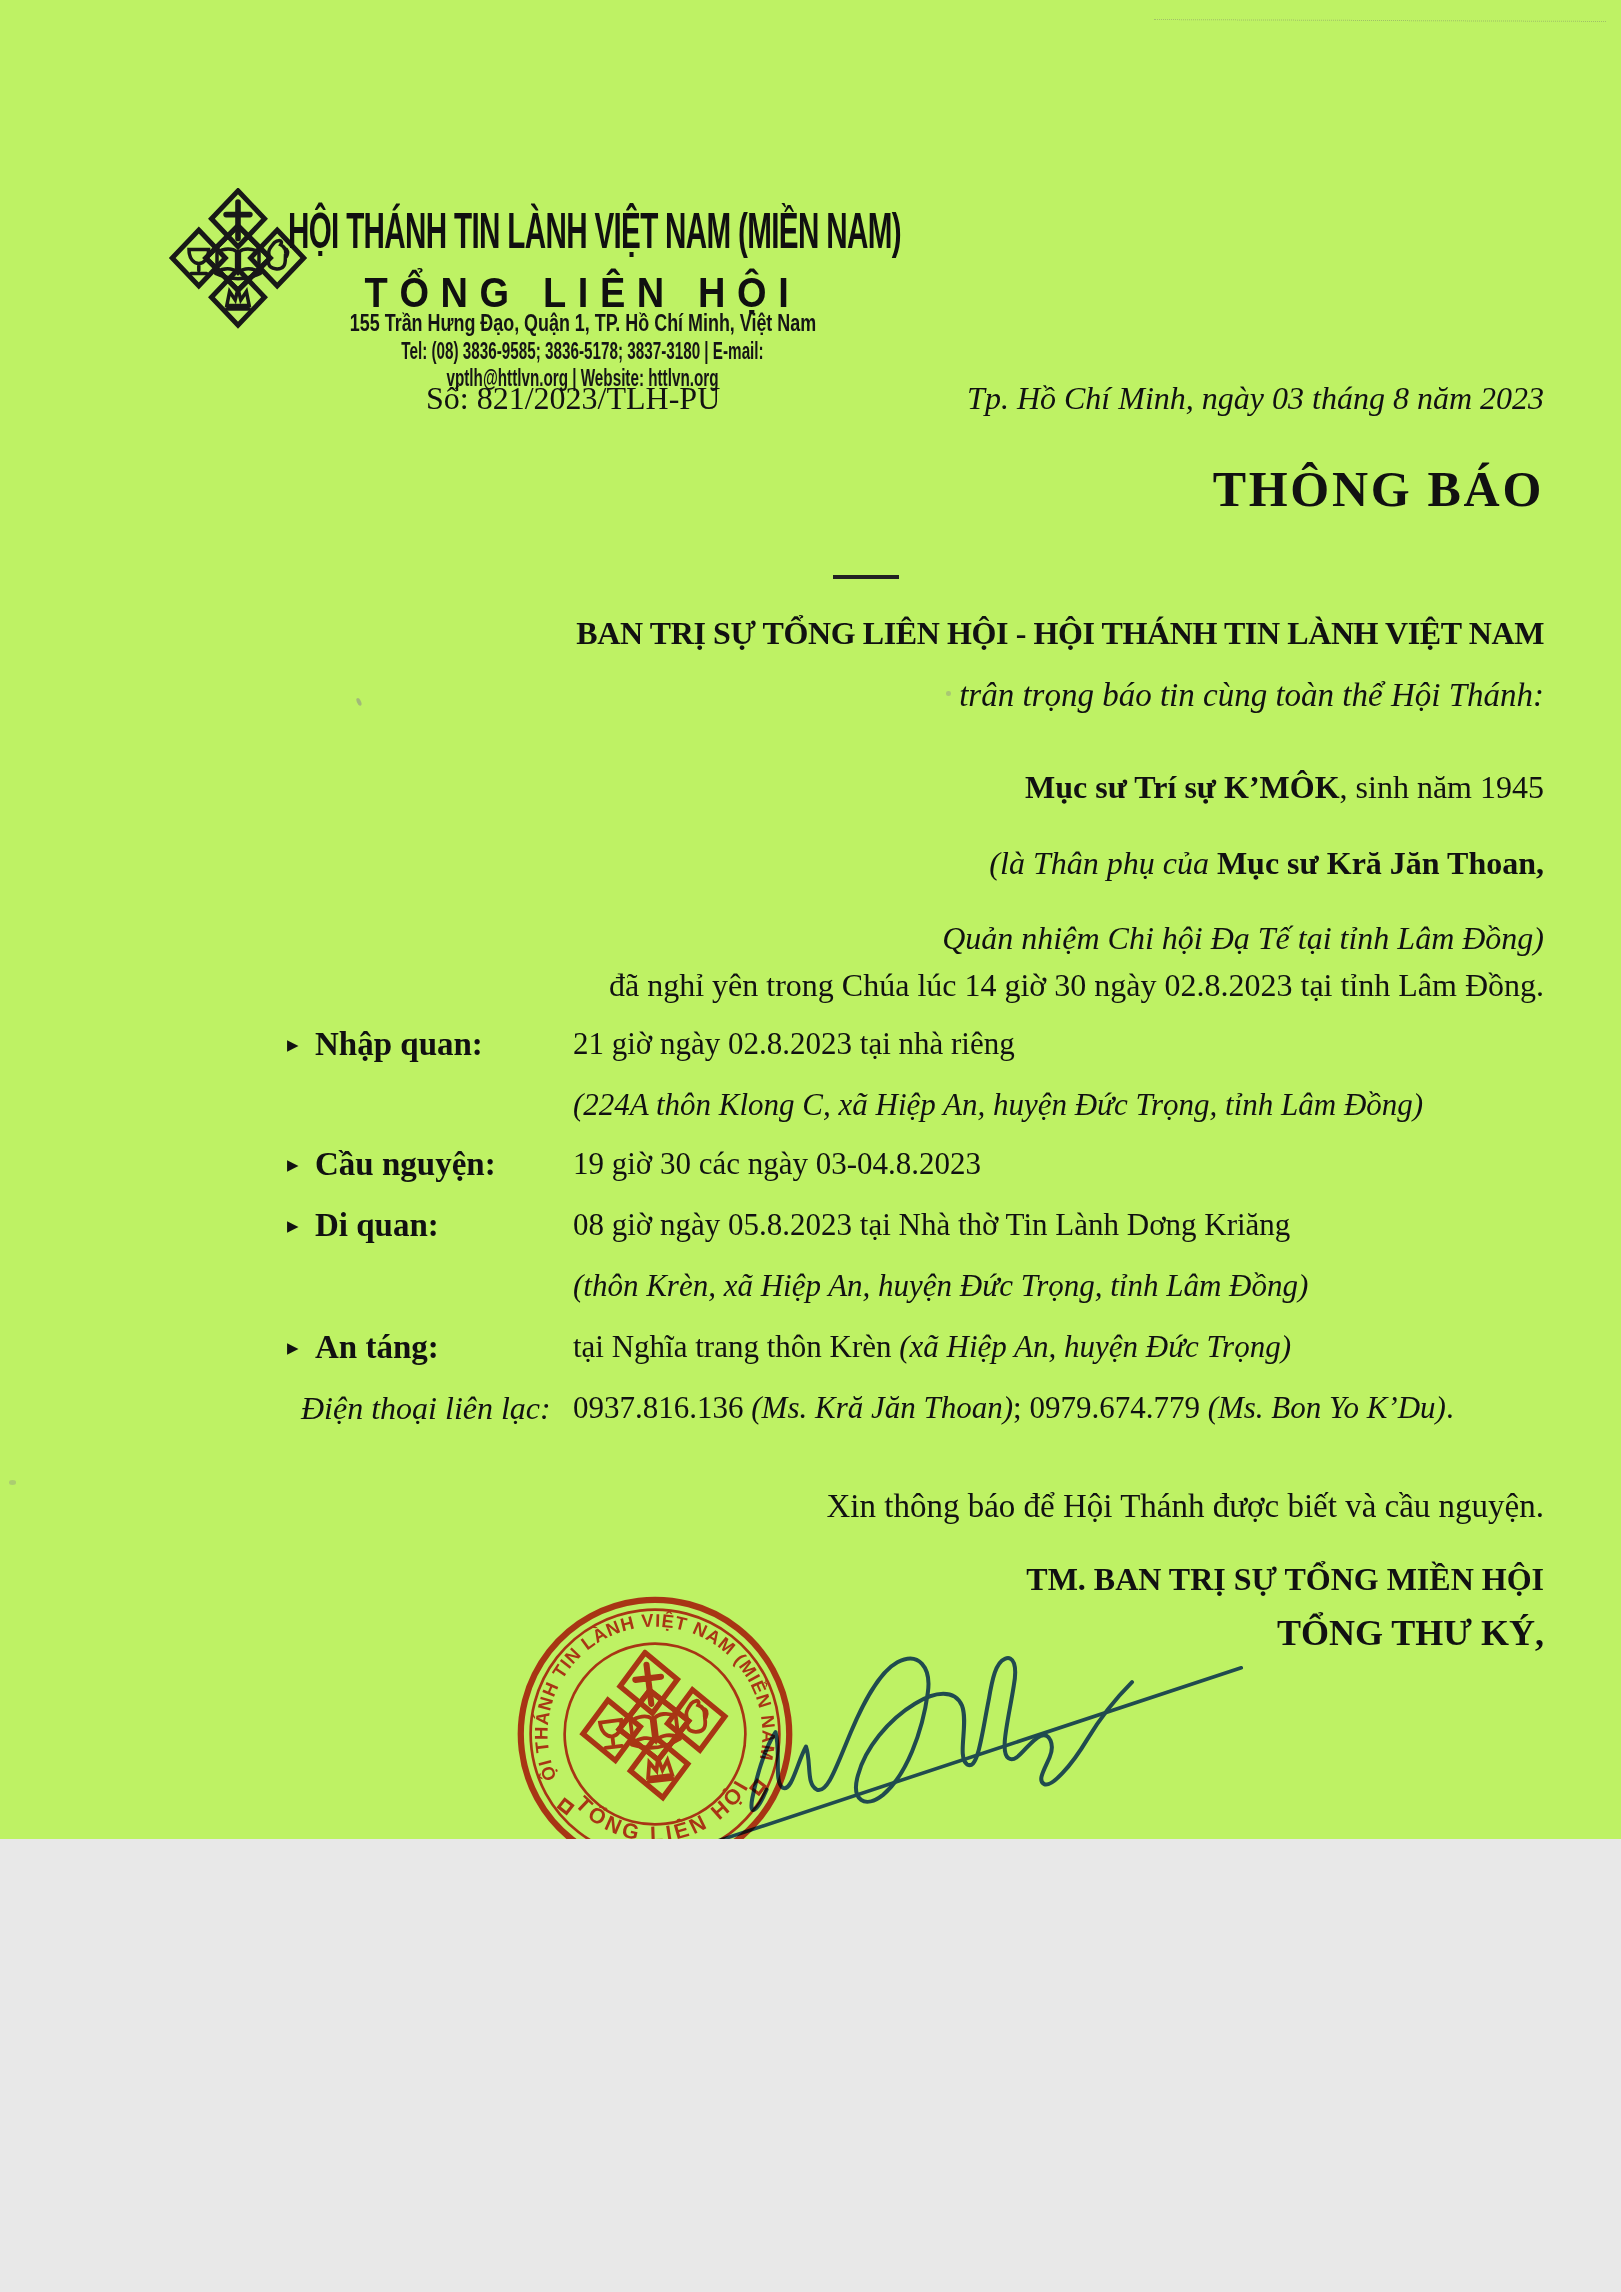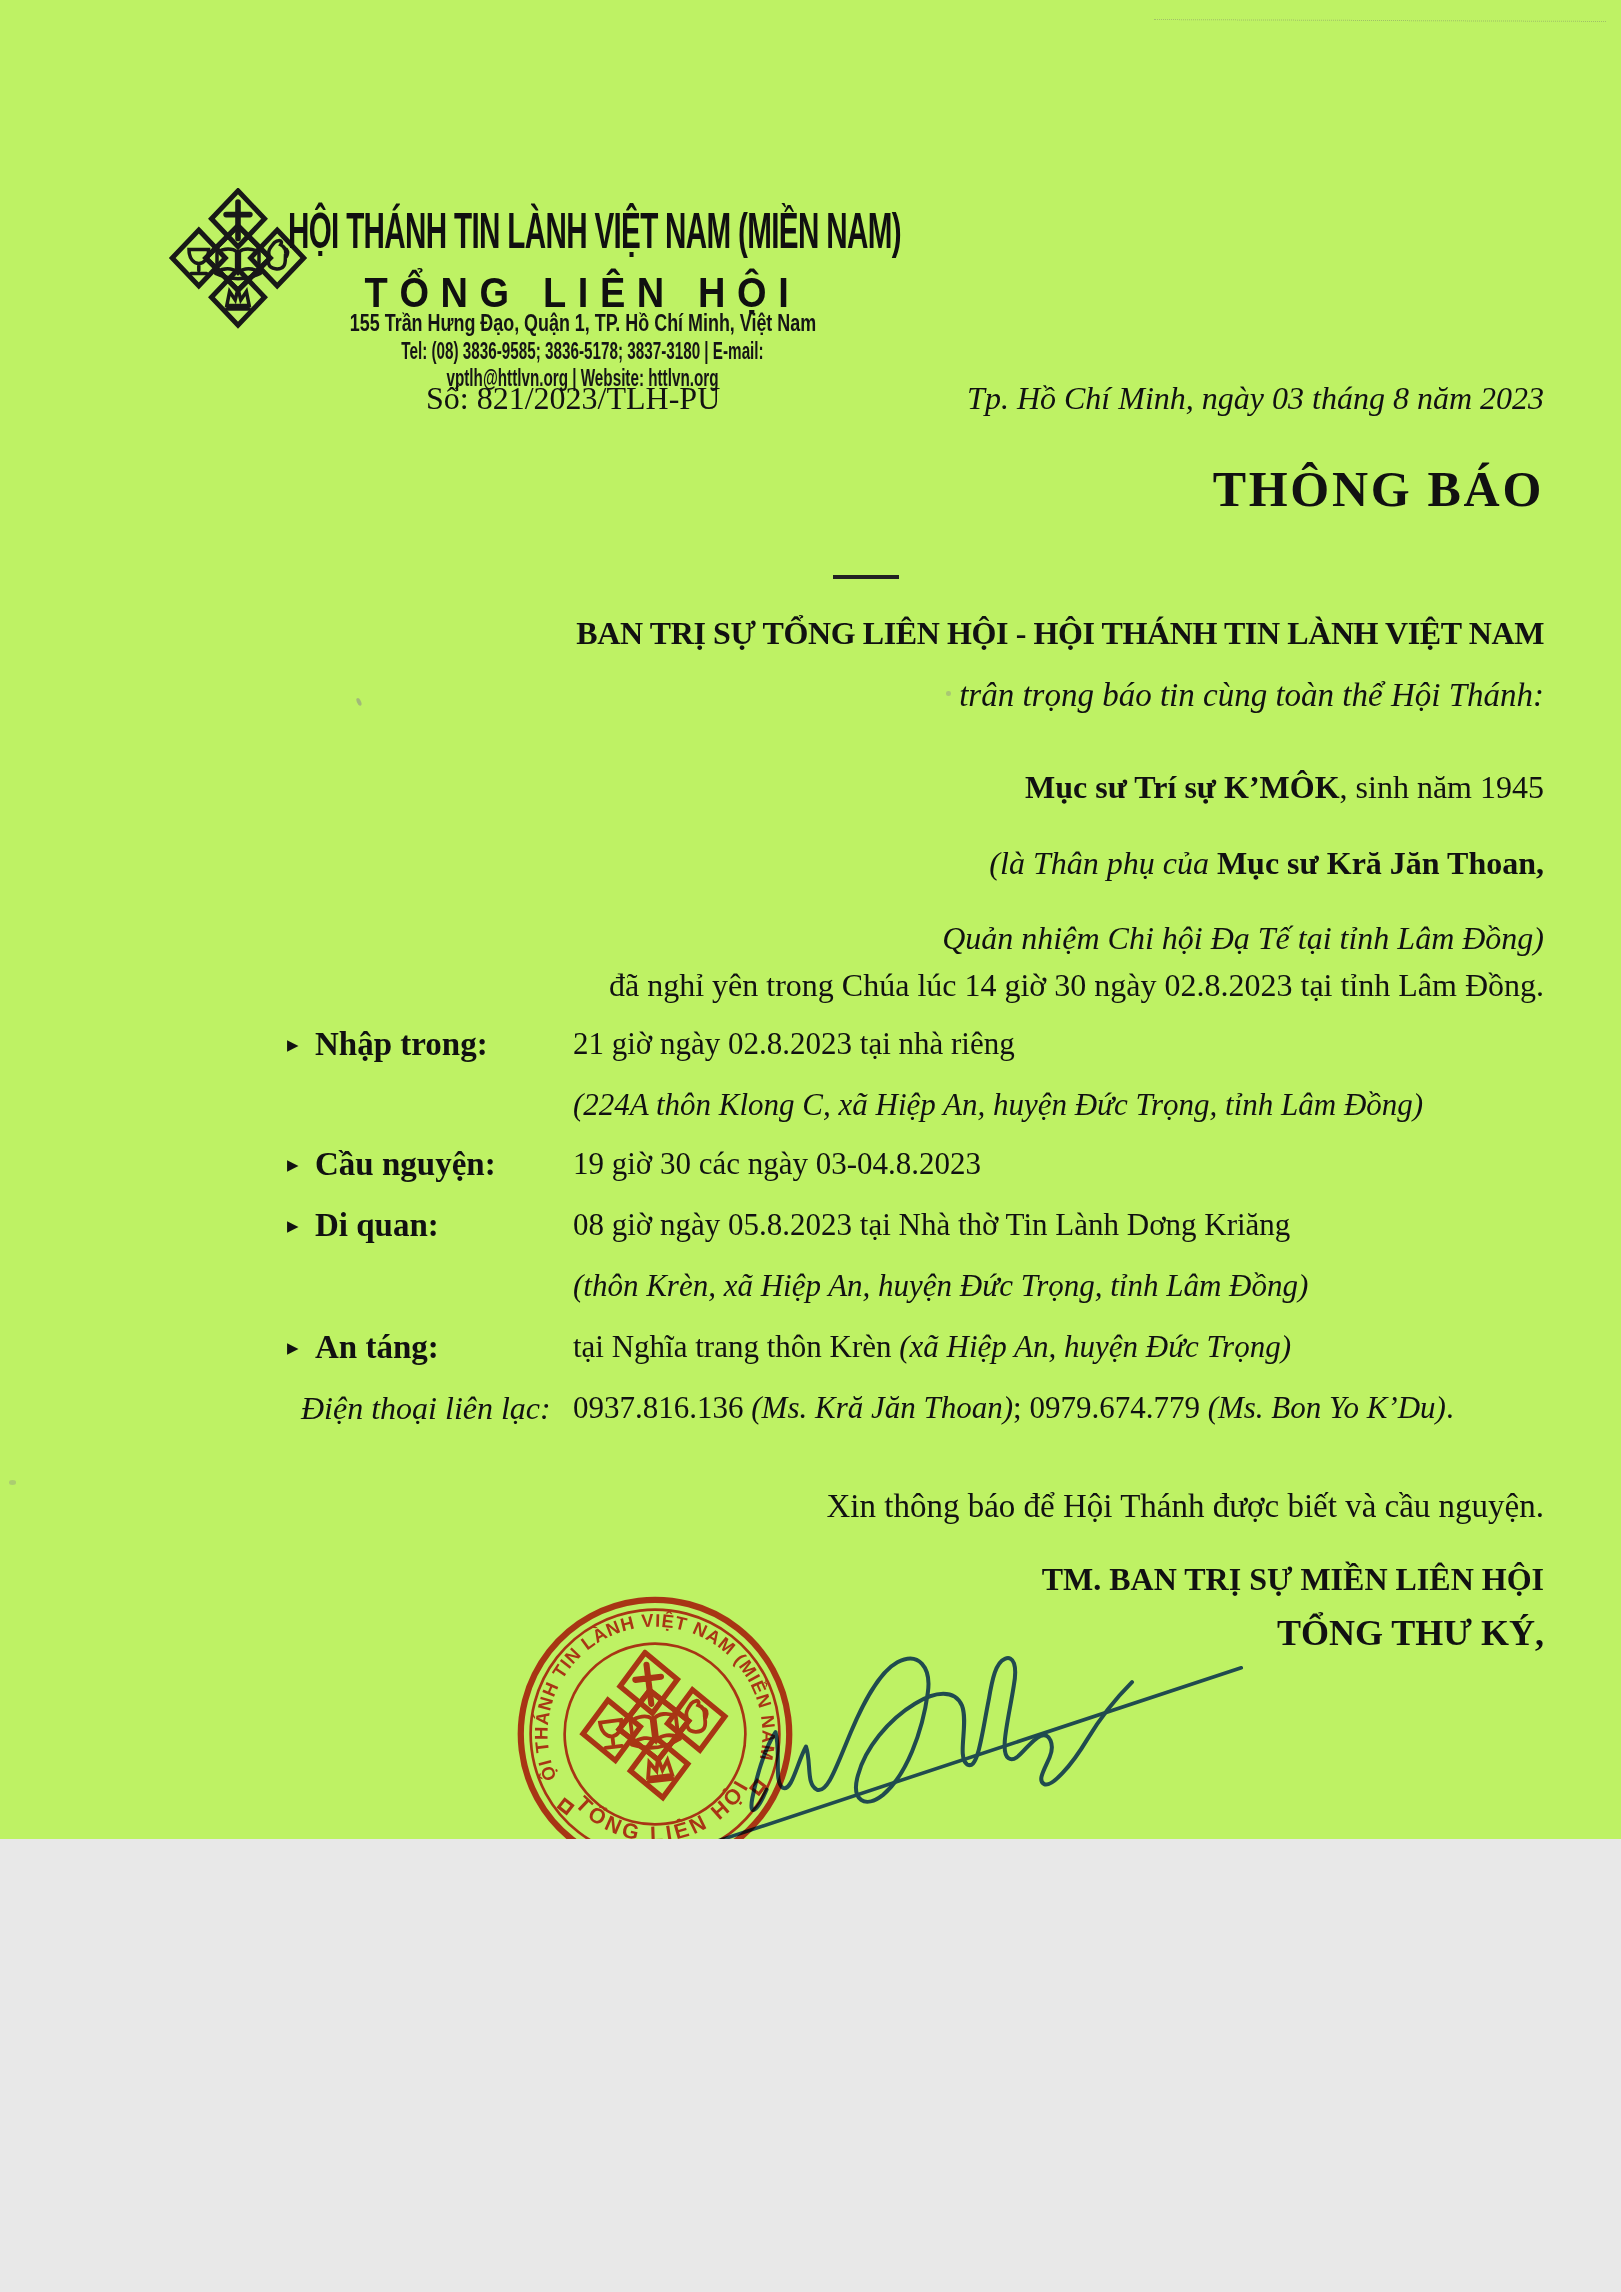--- a/index.html
+++ b/index.html
@@ -121,21 +121,21 @@
   <div class="c b body36" style="top:614px;letter-spacing:-0.4px">BAN TRỊ SỰ TỔNG LIÊN HỘI - HỘI THÁNH TIN LÀNH VIỆT NAM</div>
   <div class="c i" style="top:677px;font-size:33px">trân trọng báo tin cùng toàn thể Hội Thánh:</div>
 
   <div class="c body36" style="top:768px"><span class="b">Mục sư Trí sự K’MÔK</span><span>, sinh năm 1945</span></div>
   <div class="c i body36" style="top:919px">Quản nhiệm Chi hội Đạ Tế tại tỉnh Lâm Đồng)</div>
   <div class="c body36" style="top:844px"><span class="i">(là Thân phụ của </span><span class="b">Mục sư Kră Jăn Thoan,</span></div>
   <div class="c body36" style="top:966px">đã nghỉ yên trong Chúa lúc 14 giờ 30 ngày 02.8.2023 tại tỉnh Lâm Đồng.</div>
 
   <div class="row" style="top:1026px">
     <span class="bullet">▸</span>
-    <span class="lbl">Nhập trong:</span>
+    <span class="lbl">Nhập quan:</span>
     <span class="val">21 giờ ngày 02.8.2023 tại nhà riêng</span>
   </div>
   <div class="row" style="top:1087px">
     <span class="note">(224A thôn Klong C, xã Hiệp An, huyện Đức Trọng, tỉnh Lâm Đồng)</span>
   </div>
   <div class="row" style="top:1146px">
     <span class="bullet">▸</span>
     <span class="lbl">Cầu nguyện:</span>
     <span class="val">19 giờ 30 các ngày 03-04.8.2023</span>
   </div>
@@ -151,21 +151,21 @@
     <span class="bullet">▸</span>
     <span class="lbl">An táng:</span>
     <span class="val"><span>tại Nghĩa trang thôn Krèn </span><span class="i">(xã Hiệp An, huyện Đức Trọng)</span></span>
   </div>
   <div class="row" style="top:1390px">
     <span class="lbl-i">Điện thoại liên lạc:</span>
     <span class="val"><span>0937.816.136 </span><span class="i">(Ms. Kră Jăn Thoan)</span><span>; 0979.674.779 </span><span class="i">(Ms. Bon Yo K’Du)</span><span>.</span></span>
   </div>
 
   <div class="c" style="top:1488px;font-size:33px">Xin thông báo để Hội Thánh được biết và cầu nguyện.</div>
-  <div class="c b body36" style="top:1560px">TM. BAN TRỊ SỰ MIỀN LIÊN HỘI</div>
+  <div class="c b body36" style="top:1560px">TM. BAN TRỊ SỰ TỔNG MIỀN HỘI</div>
   <div class="c b" style="top:1612px;font-size:36px">TỔNG THƯ KÝ,</div>
   <div class="c b" style="top:1852px;font-size:34px">Mục sư Nguyễn Hữu Bình</div>
 
   <svg class="seal" viewBox="0 0 380 380" style="color:#e02823">
     <g transform="rotate(-7 190 190)" fill="none" stroke="currentColor">
       <circle cx="190" cy="190" r="150" stroke-width="7"></circle>
       <circle cx="190" cy="190" r="139" stroke-width="3"></circle>
       <circle cx="190" cy="190" r="101" stroke-width="3"></circle>
       <path id="sealTopArc" d="M77.2,231 A120,120 0 1 1 302.8,231" stroke="none"></path>
       <path id="sealBottomArc" d="M86.1,250 A120,120 0 0 0 293.9,250" stroke="none"></path>

